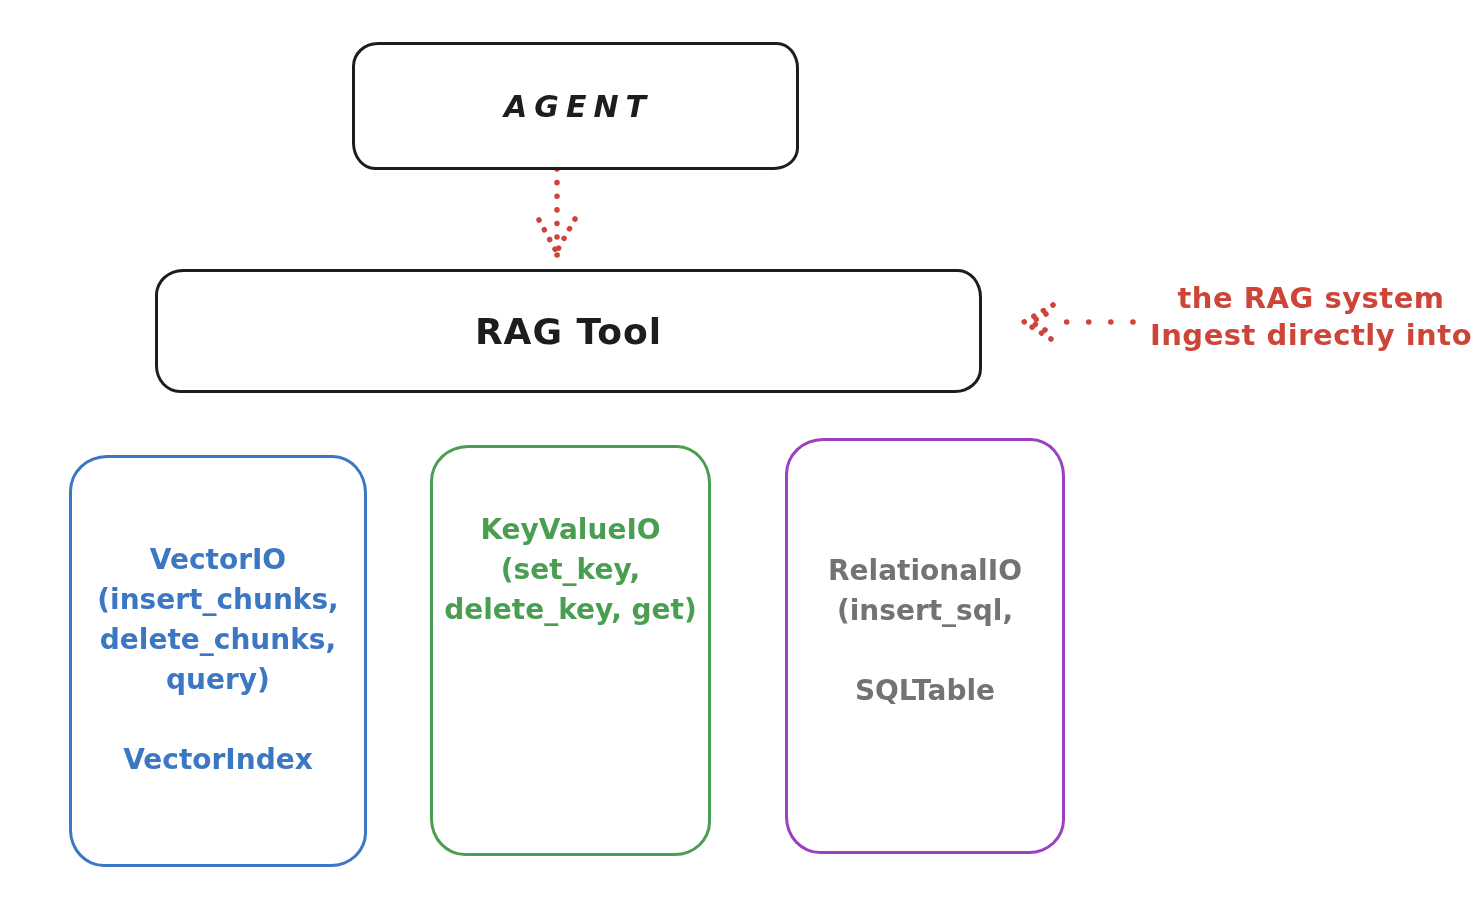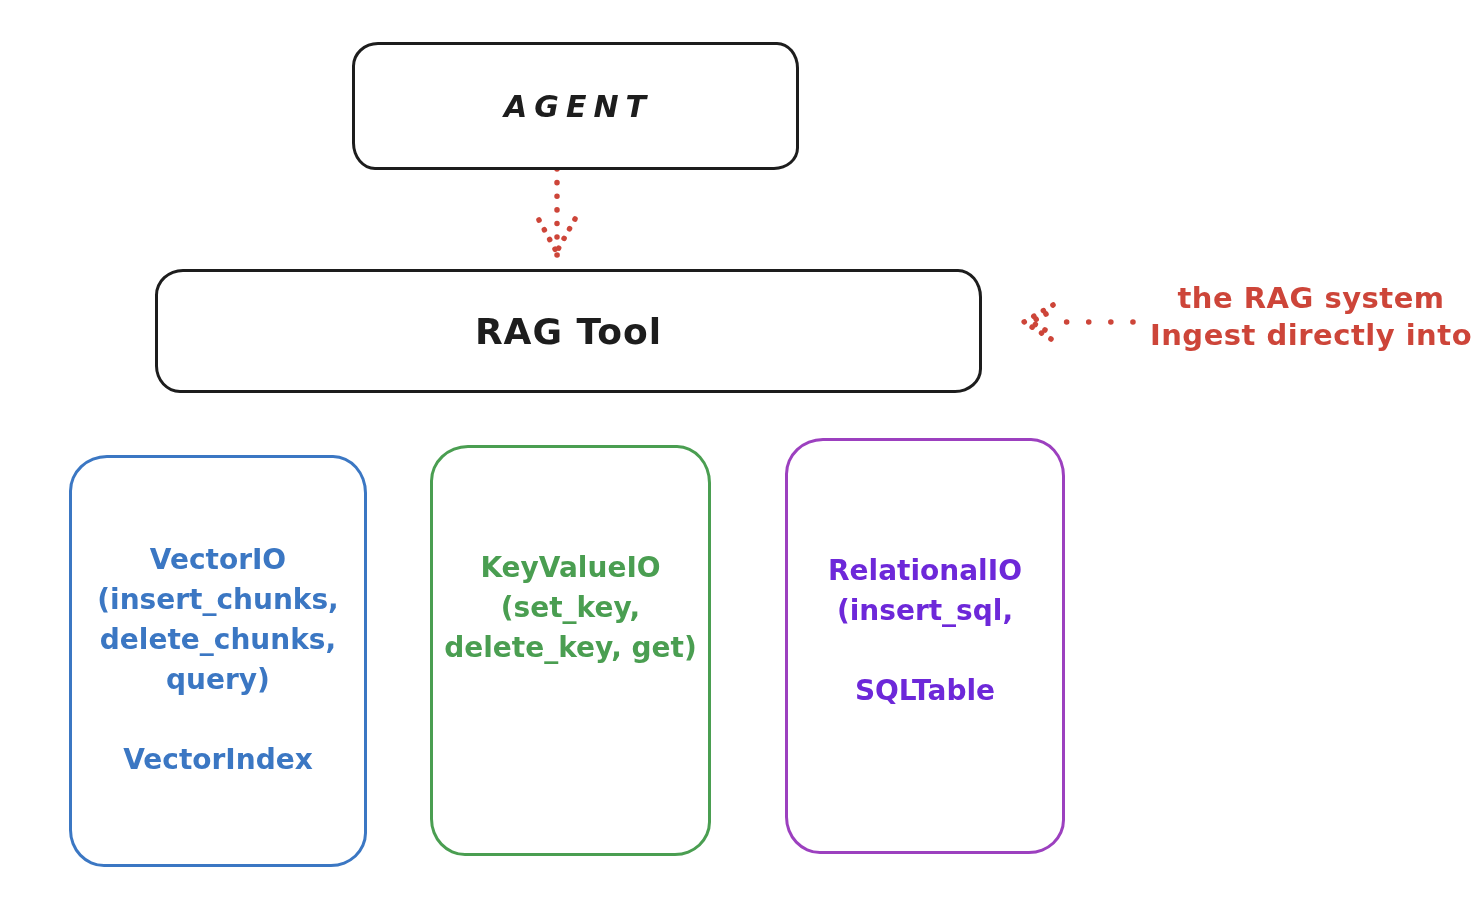--- a/index.html
+++ b/index.html
@@ -52,21 +52,21 @@
     border-style: solid;
     border-radius: 38px 34px 36px 35px / 36px 38px 34px 37px;
     flex-direction: column;
     justify-content: flex-start;
     text-align: center;
     font-size: 28px;
     font-weight: 600;
     line-height: 40px;
   }
   .io-vector     { left: 69px;  top: 455px; width: 298px; height: 412px; padding-top: 82px; }
-  .io-keyvalue   { left: 430px; top: 445px; width: 281px; height: 411px; padding-top: 100px; }
+  .io-keyvalue   { left: 430px; top: 445px; width: 281px; height: 411px; padding-top: 62px; }
   .io-relational { left: 785px; top: 438px; width: 280px; height: 416px; padding-top: 110px; }
   .index-label { margin-top: 40px; }
   .annotation {
     position: absolute;
     left: 1138px; top: 280px; width: 346px;
     text-align: center;
     font-size: 29px;
     font-weight: bold;
     line-height: 37px;
     letter-spacing: 0.5px;
@@ -128,19 +128,19 @@
     <div>query)</div>
     <div class="index-label">VectorIndex</div>
   </div>
 
   <div class="box io-box io-keyvalue" style="border-color: rgb(74, 158, 81); color: rgb(74, 158, 81);">
     <div>KeyValueIO</div>
     <div>(set_key,</div>
     <div>delete_key, get)</div>
   </div>
 
-  <div class="box io-box io-relational" style="border-color: rgb(156, 64, 191); color: #6d28d9;">
+  <div class="box io-box io-relational" style="border-color: rgb(156, 64, 191); color: #737373;">
     <div>RelationalIO</div>
     <div>(insert_sql,</div>
     <div class="index-label">SQLTable</div>
   </div>
 
 </div>
 
 </body></html>

